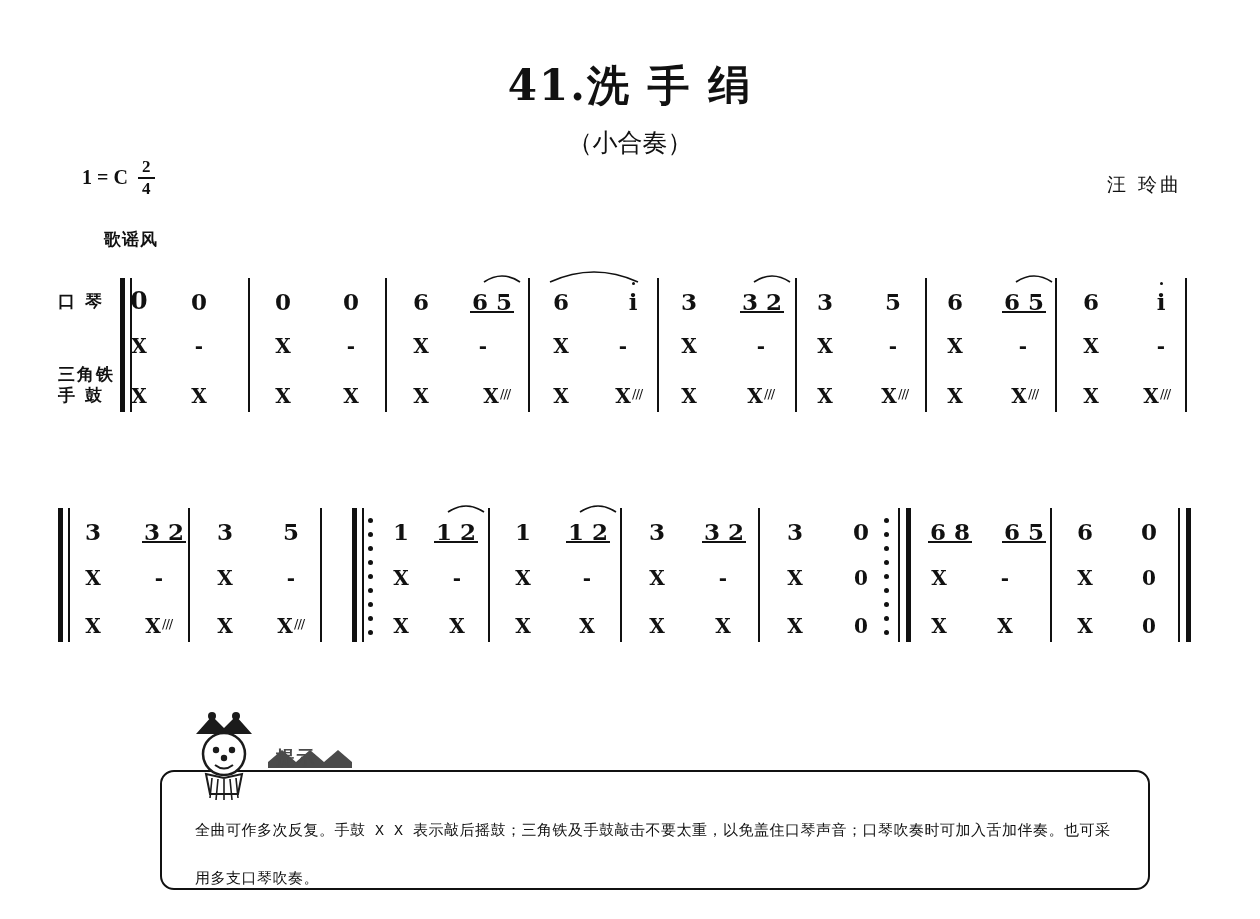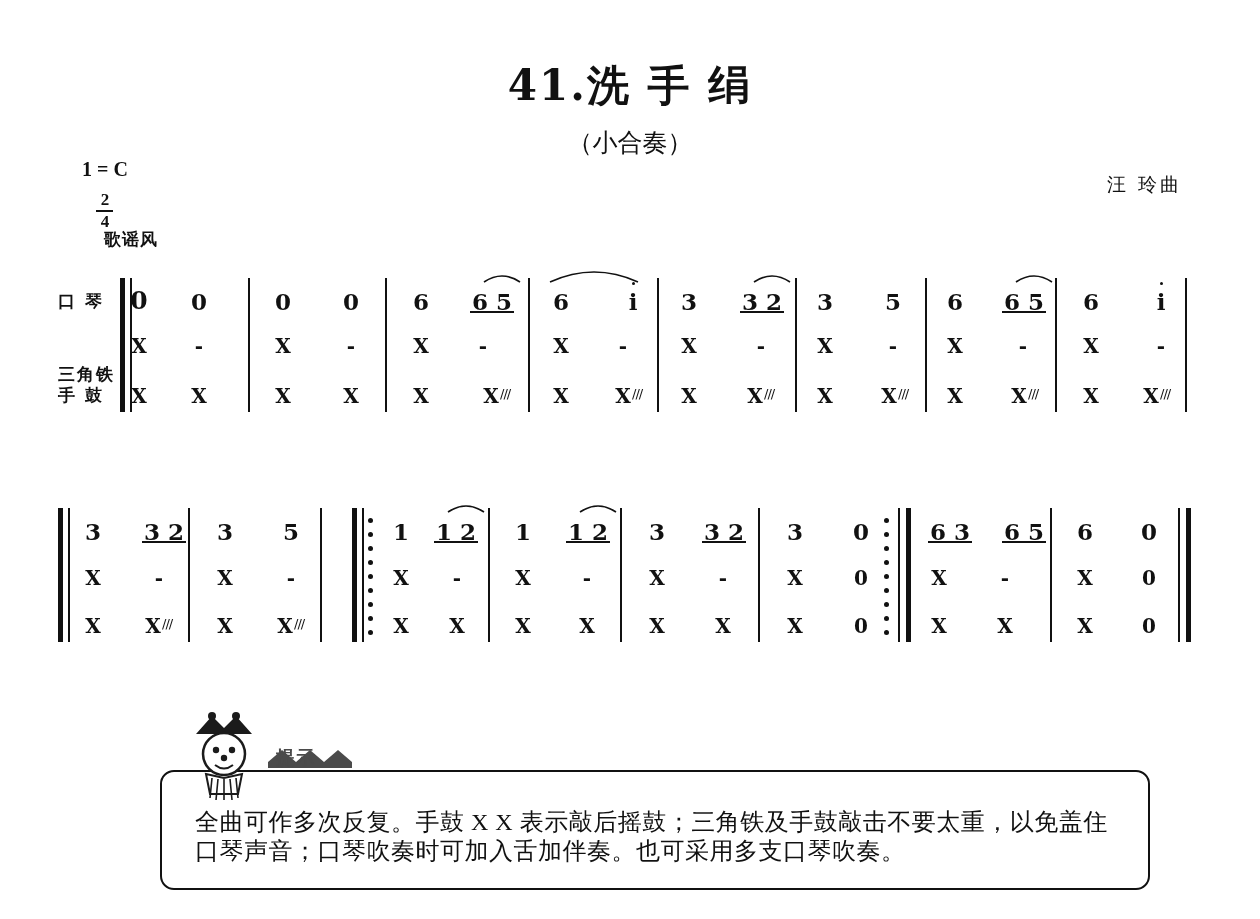--- a/index.html
+++ b/index.html
@@ -46,21 +46,20 @@
   .keysig {
     position: absolute;
     left: 82px;
     top: 158px;
     font-size: 20px;
     font-family: "Liberation Serif", serif;
     display: flex;
     align-items: center;
     gap: 10px;
     font-weight: bold;
-    flex-direction: column;
   }
   .frac {
     display: inline-block;
     text-align: center;
     font-size: 17px;
     line-height: 1.05;
     font-weight: bold;
   }
   .frac .num { display:block; }
   .frac .bar { display:block; width: 17px; height: 2px; background: #111; margin: 1px 0; }
@@ -169,23 +168,23 @@
     border: 2px solid #111;
     border-radius: 14px 14px 14px 14px;
     box-sizing: border-box;
     background: transparent;
   }
   .note-text {
     position: absolute;
     left: 195px;
     top: 808px;
     width: 930px;
-    font-size: 24px;
-    line-height: 29px;
-    font-family: Liberation Serif, serif;
+    font-size: 15px;
+    line-height: 48px;
+    font-family: Liberation Mono, monospace;
     letter-spacing: 0.5px;
   }
   .tips-label {
     position: absolute;
     left: 276px;
     top: 745px;
     font-size: 19px;
     font-weight: bold;
     color: #4a4a4a;
     font-family: "DejaVu Serif", serif;
@@ -379,21 +378,21 @@
   <div class="note" style="left:432px; top:518px; width:48px;">1 2</div>
   <div class="underbeam" style="left:434px; top:541px; width:44px;"></div>
   <div class="note" style="left:510px; top:518px; width:26px;">1</div>
   <div class="note" style="left:564px; top:518px; width:48px;">1 2</div>
   <div class="underbeam" style="left:566px; top:541px; width:44px;"></div>
   <div class="note" style="left:644px; top:518px; width:26px;">3</div>
   <div class="note" style="left:700px; top:518px; width:48px;">3 2</div>
   <div class="underbeam" style="left:702px; top:541px; width:44px;"></div>
   <div class="note" style="left:782px; top:518px; width:26px;">3</div>
   <div class="note" style="left:848px; top:518px; width:26px;">0</div>
-  <div class="note" style="left:926px; top:518px; width:48px;">6 3</div>
+  <div class="note" style="left:926px; top:518px; width:48px;">6 8</div>
   <div class="underbeam" style="left:928px; top:541px; width:44px;"></div>
   <div class="note" style="left:1000px; top:518px; width:48px;">6 5</div>
   <div class="underbeam" style="left:1002px; top:541px; width:44px;"></div>
   <div class="note" style="left:1072px; top:518px; width:26px;">6</div>
   <div class="note" style="left:1136px; top:518px; width:26px;">0</div>
 
   <svg class="slur" style="left:446px; top:500px;" width="40" height="14">
     <path d="M2,12 Q20,0 38,12" stroke="#111" stroke-width="1.6" fill="none"></path>
   </svg>
   <svg class="slur" style="left:578px; top:500px;" width="40" height="14">

